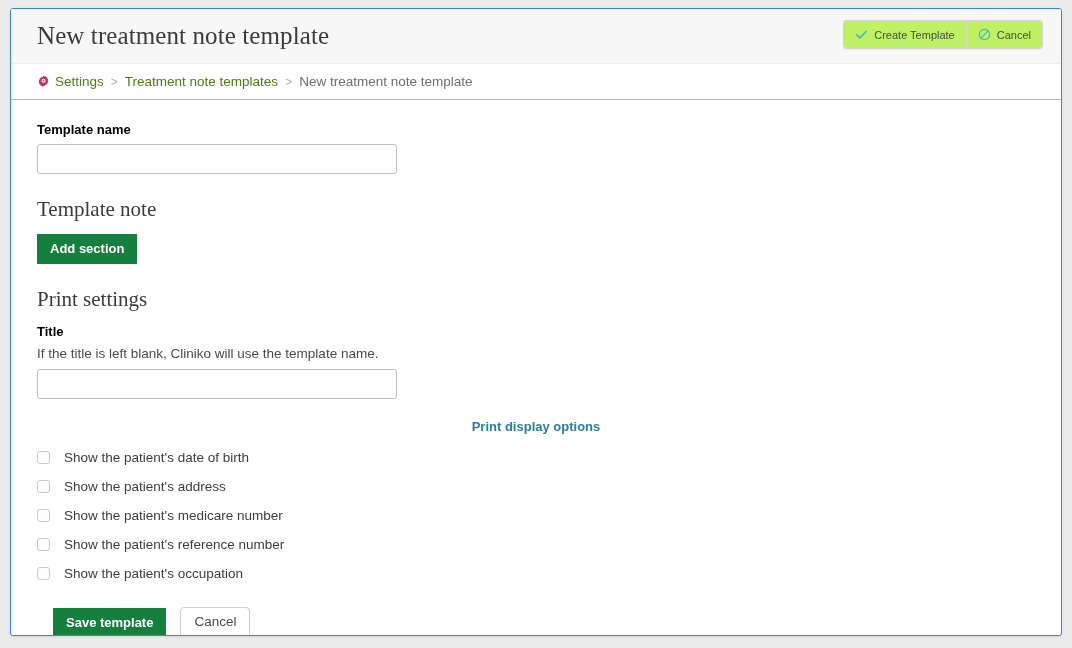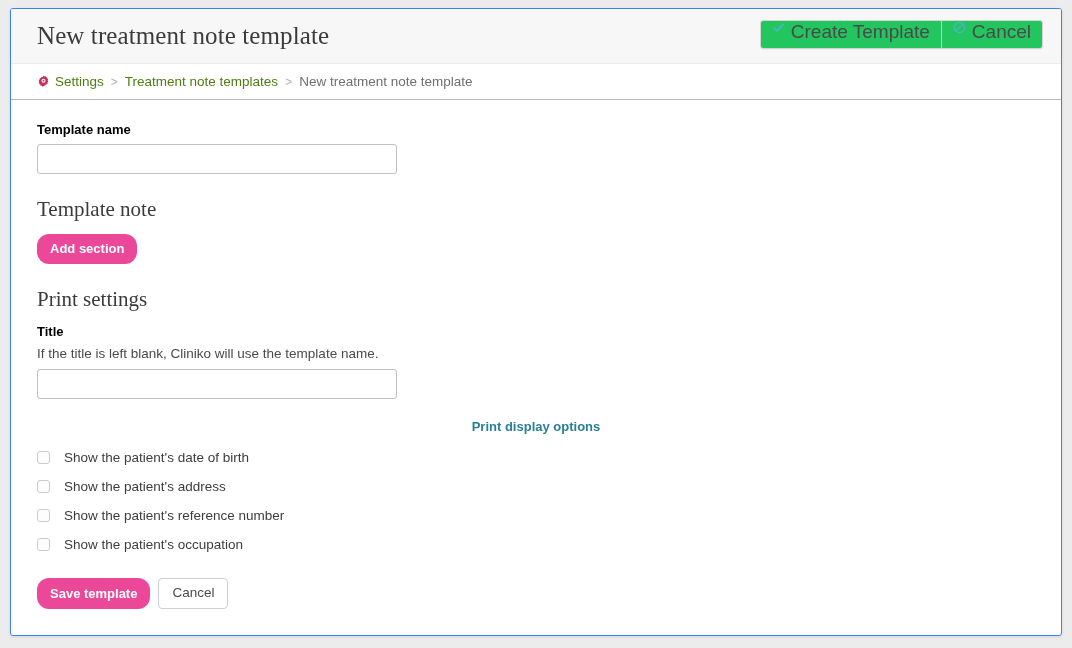--- a/index.html
+++ b/index.html
@@ -56,27 +56,27 @@
     display: flex;
     align-items: stretch;
     background: #ffffff;
     border: 1px solid #d4d4d4;
     border-radius: 3px;
     overflow: hidden;
     box-shadow: 0 1px 1px rgba(0,0,0,0.04);
   }
   .header-btn {
     display: flex;
-    align-items: flex-start;
+    align-items: center;
     gap: 6px;
     padding: 0 11px;
     height: 27px;
-    font-size: 19px;
+    font-size: 11px;
     color: #4a4a4a;
-    background: #22c55e;
+    background: #bef264;
     cursor: pointer;
     white-space: nowrap;
     border: none;
     font-family: "Liberation Sans", sans-serif;
   }
   .header-btn + .header-btn {
     border-left: 1px solid #d8d8d8;
   }
   .hb-icon {
     display: inline-flex;
@@ -162,26 +162,26 @@
   .section-heading {
     font-family: "Liberation Serif", "DejaVu Serif", serif;
     font-size: 21px;
     font-weight: 400;
     color: #3b3b3b;
     margin: 23px 0 12px 0;
   }
 
   .btn-primary {
     display: inline-block;
-    background: #ec4899;
+    background: #15803d;
     color: #ffffff;
     font-size: 13px;
     font-weight: bold;
     border: none;
-    border-radius: 12px;
+    border-radius: 0;
     padding: 8px 13px;
     cursor: pointer;
     font-family: "Liberation Sans", sans-serif;
     line-height: 1.1;
   }
   .btn-secondary {
     display: inline-block;
     background: #ffffff;
     color: #4a4a4a;
     font-size: 13.5px;
@@ -226,22 +226,24 @@
   .check-label {
     font-size: 13.5px;
     color: #3d3d3d;
     margin-left: 14px;
     cursor: pointer;
     white-space: nowrap;
   }
 
   .footer-actions {
     display: flex;
-    gap: 8px;
+    align-items: center;
+    gap: 14px;
     margin-top: 19px;
+    margin-left: 16px;
   }
 </style>
 </head>
 <body>
 
 <div class="page-card">
 
   <div class="page-header">
     <div class="page-title">New treatment note template</div>
 
@@ -302,20 +304,24 @@
     <div class="check-row">
       <span class="check-box"></span>
       <span class="check-label">Show the patient's date of birth</span>
     </div>
     <div class="check-row">
       <span class="check-box"></span>
       <span class="check-label">Show the patient's address</span>
     </div>
     <div class="check-row">
       <span class="check-box"></span>
+      <span class="check-label">Show the patient's medicare number</span>
+    </div>
+    <div class="check-row">
+      <span class="check-box"></span>
       <span class="check-label">Show the patient's reference number</span>
     </div>
     <div class="check-row">
       <span class="check-box"></span>
       <span class="check-label">Show the patient's occupation</span>
     </div>
 
     <div class="footer-actions">
       <button class="btn-primary">Save template</button>
       <button class="btn-secondary">Cancel</button>

